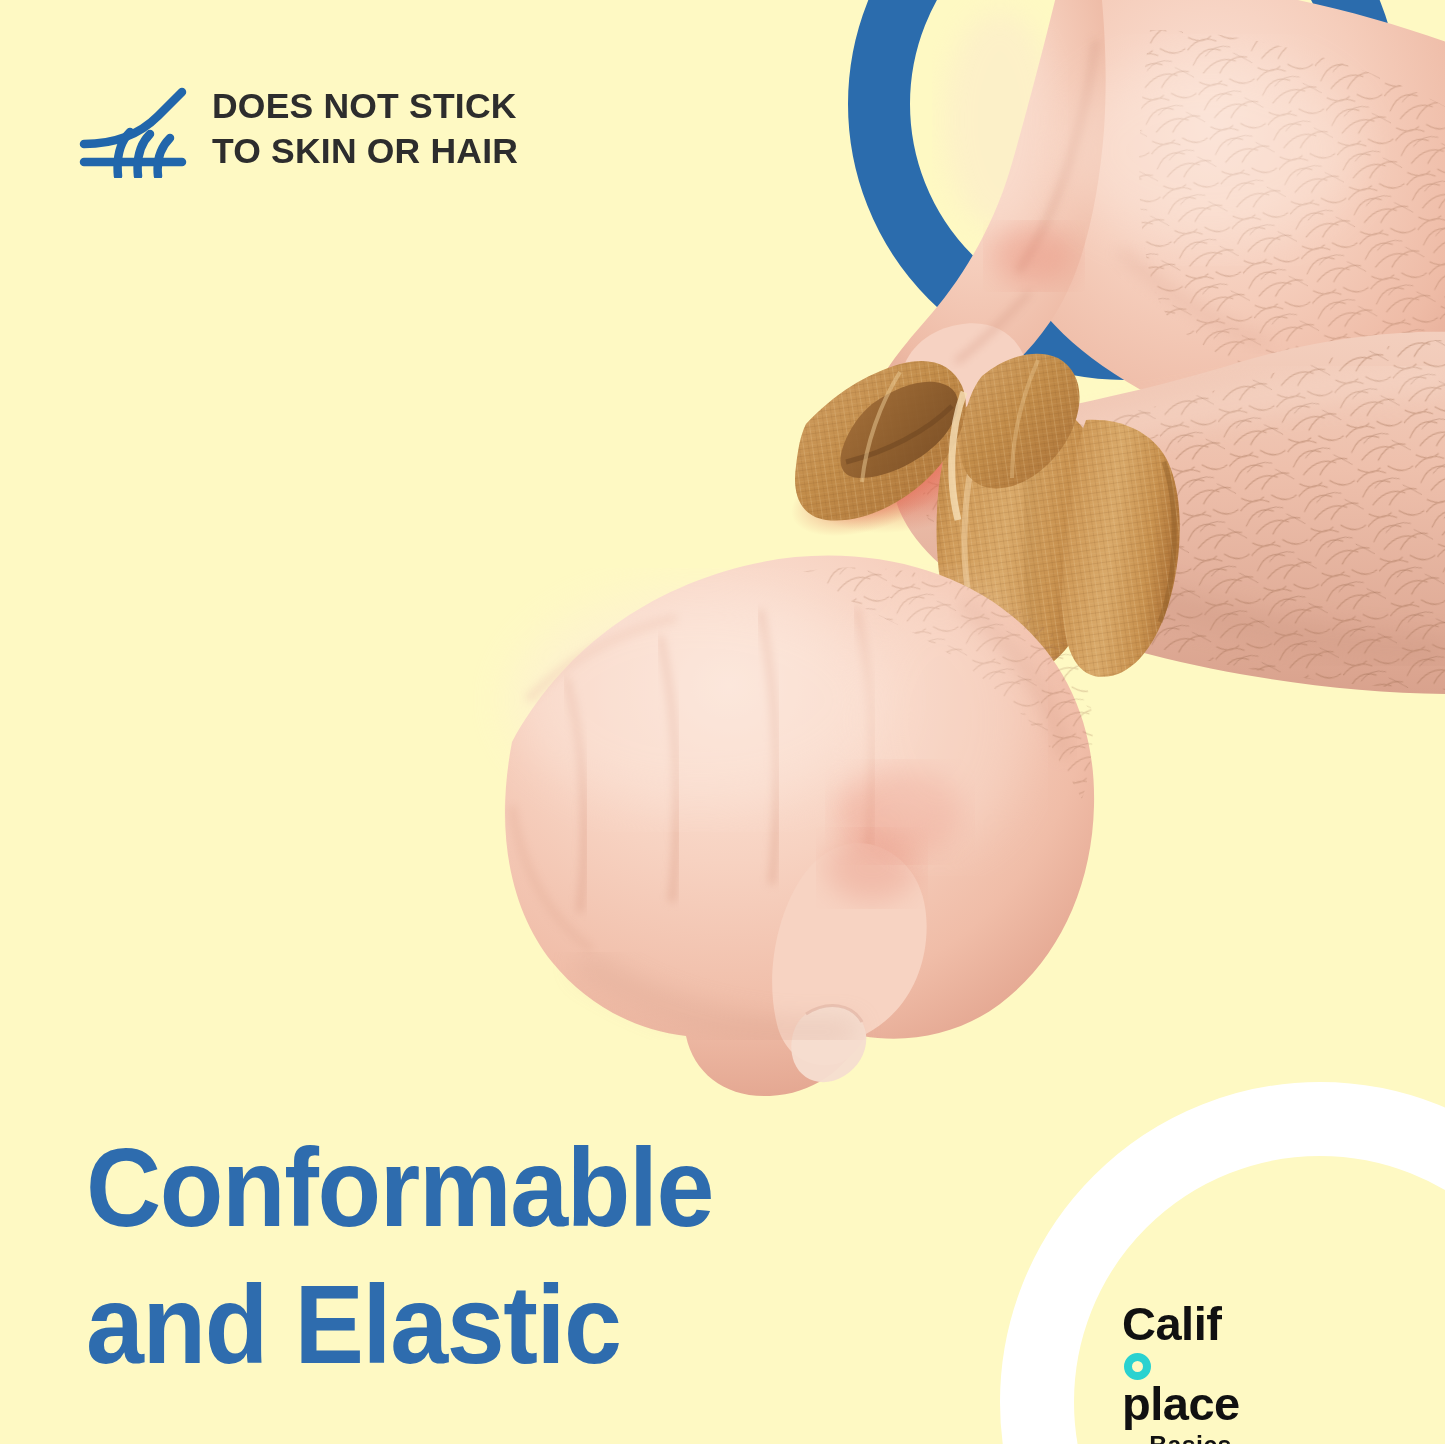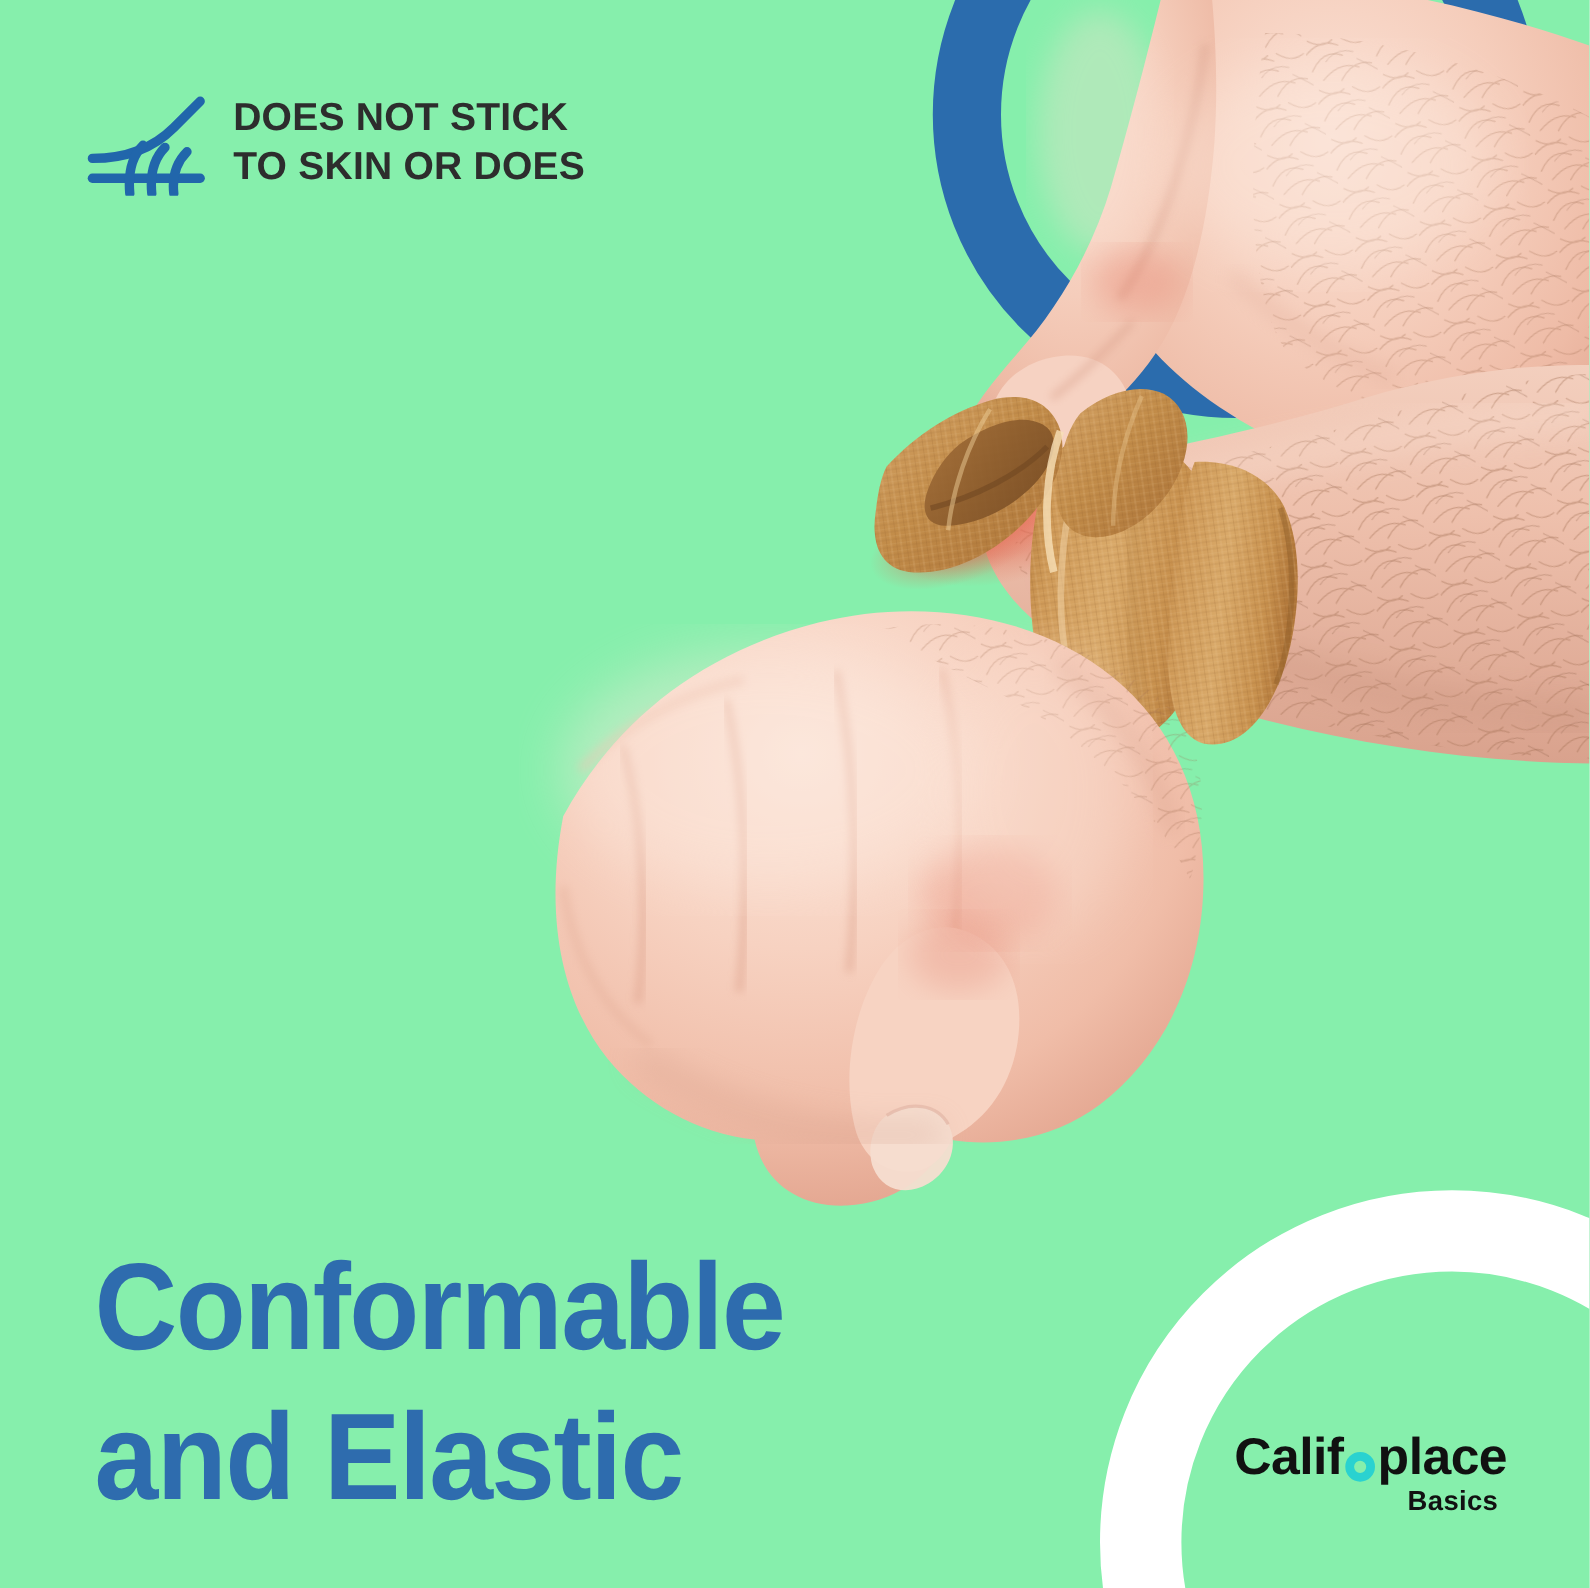--- a/index.html
+++ b/index.html
@@ -5,21 +5,21 @@
   html,body{margin:0;padding:0;}
   body{
     width:1445px;height:1444px;
     background:#f5f5f5;
     font-family:"Liberation Sans", sans-serif;
     overflow:hidden;
   }
   #poster{
     position:relative;
     width:1445px;height:1444px;
-    background:#86efac;
+    background:#fef9c3;
     overflow:hidden;
   }
 
   
   .ring{position:absolute;border-radius:50%;}
   #blue-ring{
     left:848px;top:-172px;
     width:552px;height:552px;
     border:62px solid #2b6cad;
     box-sizing:border-box;
@@ -80,21 +80,21 @@
   #headline div{white-space:nowrap;}
 
   
   #logo{
     position:absolute;left:1122px;top:1300px;z-index:6;
     text-align:right;
   }
   #logo-main{
     font-size:47px;font-weight:700;color:#111111;
     letter-spacing:-.5px;line-height:1;white-space:nowrap;
-    display:flex;align-items:flex-end;
+    display:flex;align-items:flex-start;flex-direction:column;
   }
   .logo-o{
     display:inline-block;
     width:27px;height:27px;border-radius:50%;
     border:8px solid #2ad2d0;
     box-sizing:border-box;
     margin:6px 2px 0 2px;
   }
   #logo-sub{
     font-size:25px;font-weight:700;color:#111111;
@@ -365,21 +365,21 @@
 
           <path d="M6 62 C34 62 60 54 80 34 C90 24 98 16 104 10"></path>
 
           <path d="M40 94 C38 72 44 58 52 50"></path>
           <path d="M60 94 C58 74 64 60 72 52"></path>
           <path d="M80 94 C78 76 84 64 92 56"></path>
         </g>
       </svg>
       <h2 id="feature-title">
         <span>DOES NOT STICK</span><br>
-        <span>TO SKIN OR DOES</span>
+        <span>TO SKIN OR HAIR</span>
       </h2>
     </div>
   </div>
 
 
   <div id="headline">
     <div>Conformable</div>
     <div>and Elastic</div>
   </div>
 

